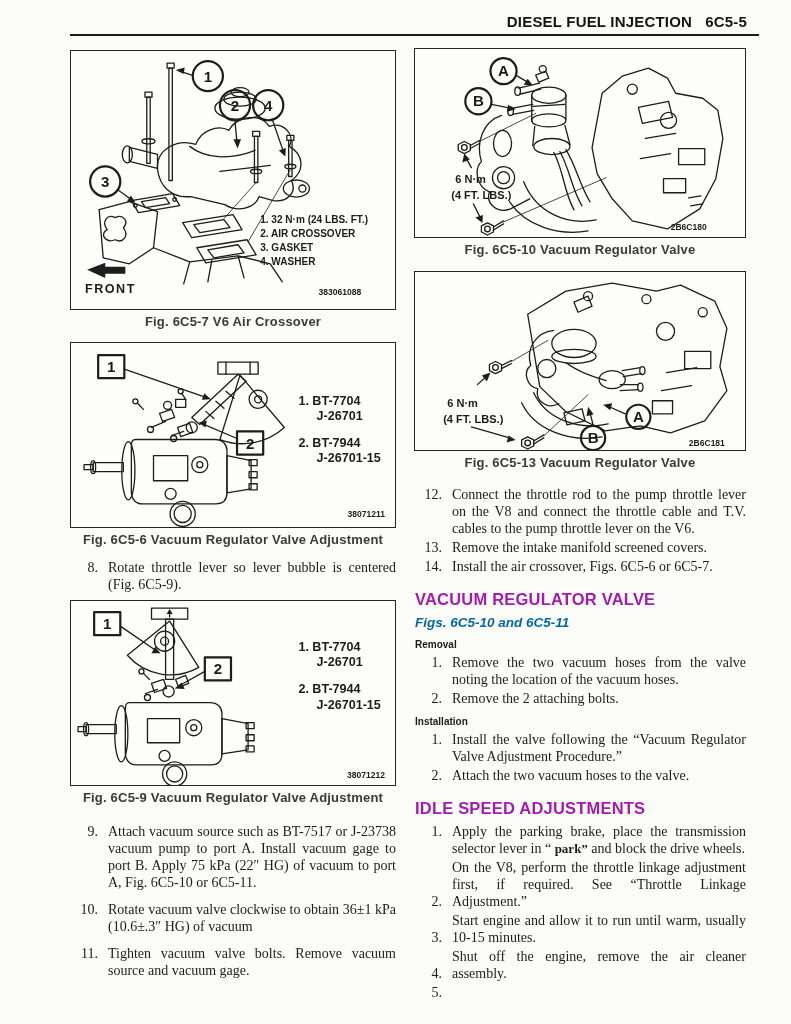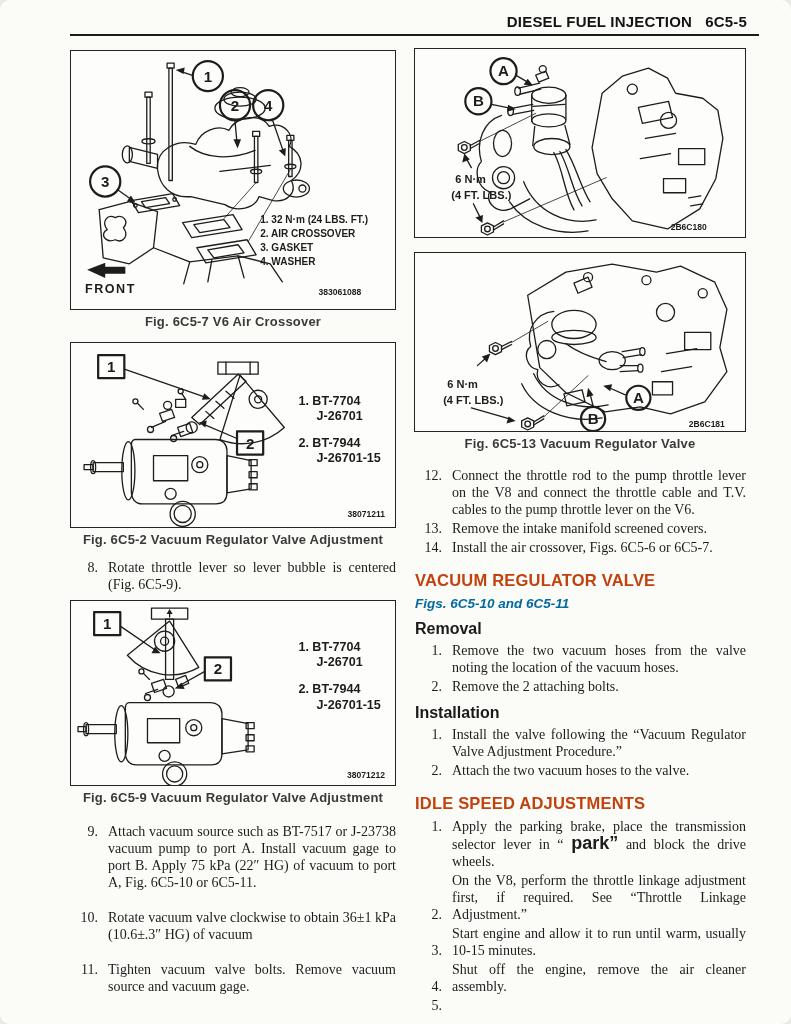--- a/index.html
+++ b/index.html
@@ -1,56 +1,56 @@
 <!DOCTYPE html>
 <html><head>
 <meta charset="utf-8">
 <style>
   html,body { margin:0; padding:0; background:#e9e9e5; }
   .page {
     position:relative; width:791px; height:1024px; margin:0 auto;
     background:#fbfbf8; color:#1c1c1c;
-    font-family:"Liberation Serif", serif; overflow:hidden;border-radius:10px;
+    font-family:"Liberation Serif", serif; overflow:hidden;
   }
   .hdr {
     position:absolute; top:13px; right:44px; display:flex; gap:13px;
     font-family:"Liberation Sans", sans-serif; font-weight:bold;
     font-size:15px; color:#141414; letter-spacing:.2px;
   }
   .hdr-rule { position:absolute; left:70px; top:34px; width:689px; height:2.2px; background:#1b1b1b; }
 
   .col { position:absolute; }
   .col-left  { left:70px;  top:50px; width:326px; }
   .col-right { left:414px; top:48px; width:332px; }
 
   .figbox { box-sizing:border-box; border:1.6px solid #242424; background:#fdfdfb; }
   .figbox svg { display:block; width:100%; height:100%; }
   .figcap {
     font-family:"Liberation Sans", sans-serif; font-weight:bold;
     font-size:13px; color:#3a3a3a; text-align:center; margin-top:4px;
     letter-spacing:.2px;
   }
 
-  .step { display:flex; font-size:14px; line-height:17px; text-align:justify; margin-top:18px; }
+  .step { display:flex; font-size:14px; line-height:17px; text-align:justify; margin-top:10px; }
   .step.tight { margin-top:2px;align-items:flex-end; }
   .step-num { flex:0 0 28px; text-align:right; padding-right:10px; }
   .step-body { flex:1; }
-  .step-body b { font-family:Liberation Sans, sans-serif; font-size:18px;margin-top:12px; }
+  .step-body b { font-family:Liberation Serif, serif; font-size:13px;margin-top:12px; }
 
   .h1 {
     font-family:"Liberation Sans", sans-serif; font-weight:bold;
-    font-size:16.5px; color:#c2410c; letter-spacing:.2px; margin:15px 0 0 1px;
+    font-size:16.5px; color:#a21caf; letter-spacing:.2px; margin:15px 0 0 1px;
   }
   .h2 {
     font-family:"Liberation Sans", sans-serif; font-weight:bold; font-style:italic;
     font-size:13.5px; color:#0369a1; margin:6px 0 0 1px;
   }
   .h3 {
     font-family:"Liberation Sans", sans-serif; font-weight:bold;
-    font-size:16px; color:#1a1a1a; margin:9px 0 0 1px;
+    font-size:10px; color:#1a1a1a; margin:9px 0 0 1px;
   }
 
   
   .art path, .art line, .art polyline, .art circle, .art ellipse, .art rect, .art polygon {
     fill:none; stroke:#1d1d1d; stroke-width:1.3; stroke-linecap:round; stroke-linejoin:round;
   }
   .art .cw { stroke-width:2.2; }
   .art .thin { stroke-width:.8; }
   .art .solid { fill:#1d1d1d; stroke:none; }
   .art text { font-family:"Liberation Sans", sans-serif; font-weight:bold; fill:#1c1c1c; stroke:none; }
@@ -220,21 +220,21 @@
         </g>
         <g>
           <text class="lbl" x="226" y="62">1.  BT-7704</text>
           <text class="lbl" x="244" y="77">J-26701</text>
           <text class="lbl" x="226" y="103">2.  BT-7944</text>
           <text class="lbl" x="244" y="118">J-26701-15</text>
         </g>
         <text class="dno" x="312" y="173" text-anchor="end">38071211</text>
       </svg>
     </div>
-    <div class="figcap">Fig. 6C5-2 Vacuum Regulator Valve Adjustment</div>
+    <div class="figcap">Fig. 6C5-6 Vacuum Regulator Valve Adjustment</div>
 
     <div class="step" style="margin-top:12px">
       <div class="step-num">8.</div>
       <div class="step-body">Rotate throttle lever so lever bubble is centered (Fig. 6C5-9).</div>
     </div>
 
     <div class="figbox" style="height:186px; margin-top:7px">
       <svg class="art" viewBox="0 0 322 183" preserveAspectRatio="none">
         <g>
           <rect class="cw" x="23" y="11" width="26" height="23"></rect>
@@ -379,20 +379,21 @@
             <line x1="78" y1="180" x2="88" y2="174"></line>
           <line class="thin" x1="88" y1="172" x2="190" y2="128"></line>
         </g>
         <g>
           <text class="tq" x="40" y="133">6 N·m</text>
           <text class="tq" x="36" y="149">(4 FT. LBS.)</text>
         </g>
         <text class="dno" x="290" y="180" text-anchor="end">2B6C180</text>
       </svg>
     </div>
+    <div class="figcap">Fig. 6C5-10 Vacuum Regulator Valve</div>
 
     <div class="figbox" style="height:180px; margin-top:14px">
       <svg class="art" viewBox="0 0 328 177" preserveAspectRatio="none">
         <g>
           <path d="M112,42 L150,19 L196,11 L240,19 L264,13 L298,29 L310,56 L303,94 L310,118 L288,148 L254,160 L224,153 L189,158 L150,139 L124,114 Z"></path>
           <circle cx="249" cy="59" r="9"></circle>
             <rect x="268" y="79" width="26" height="17"></rect>
           <polygon points="158,30 172,24 176,34 162,40"></polygon>
           <circle cx="172" cy="24" r="4.5"></circle>
             <circle cx="230" cy="27" r="4.5"></circle>

